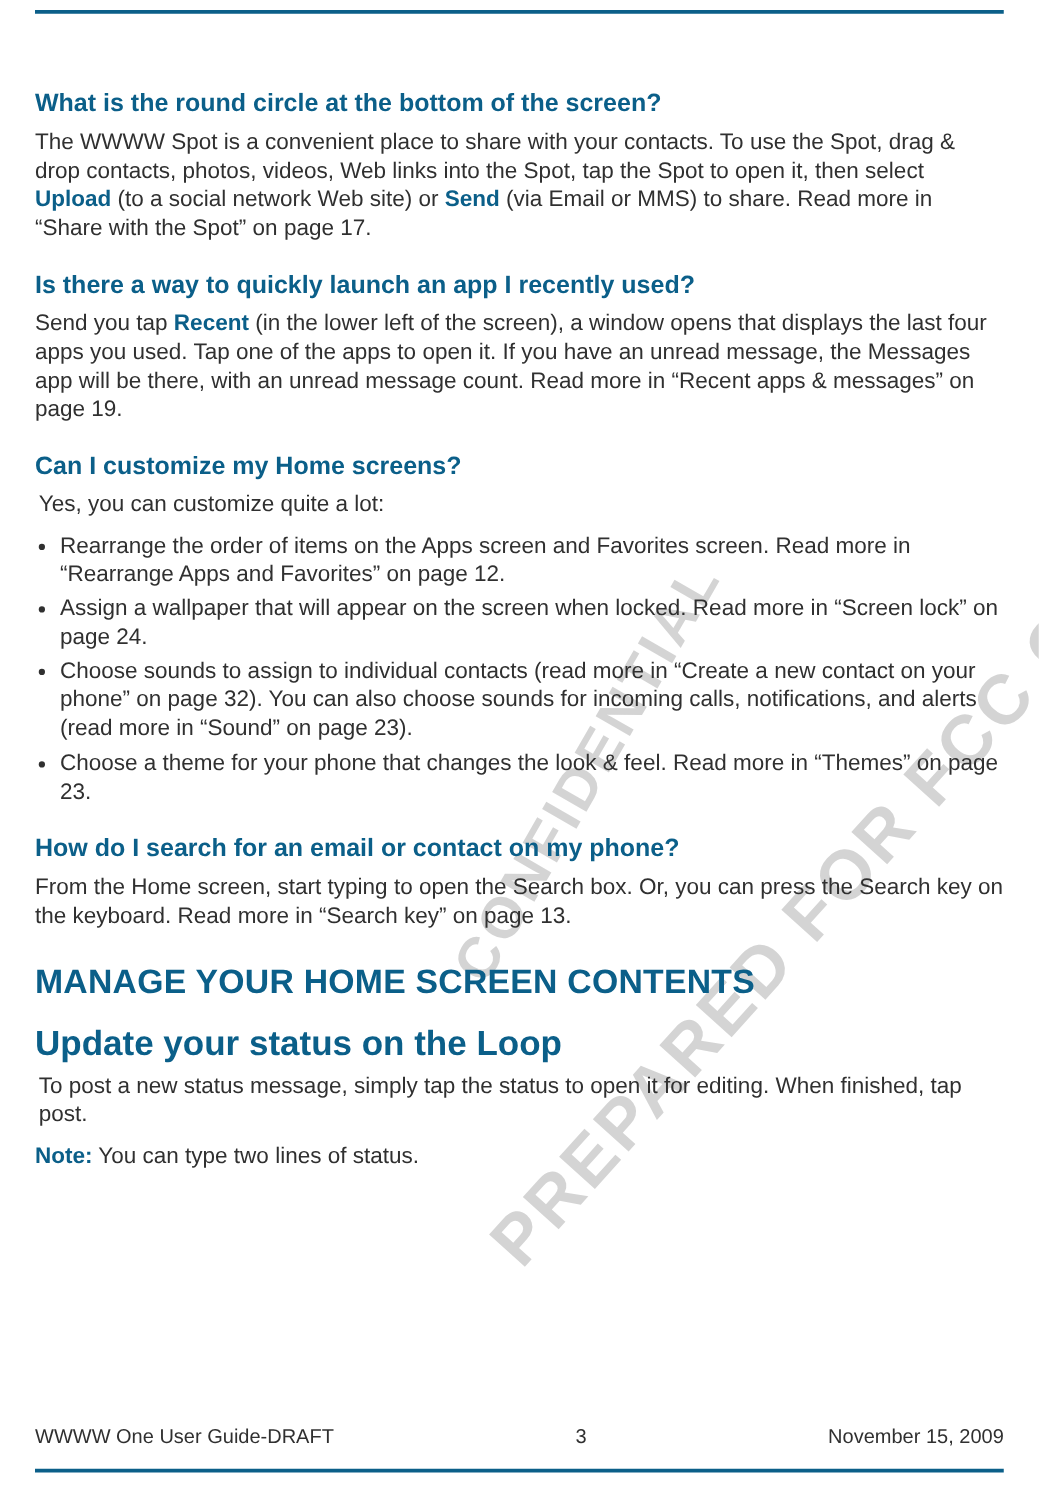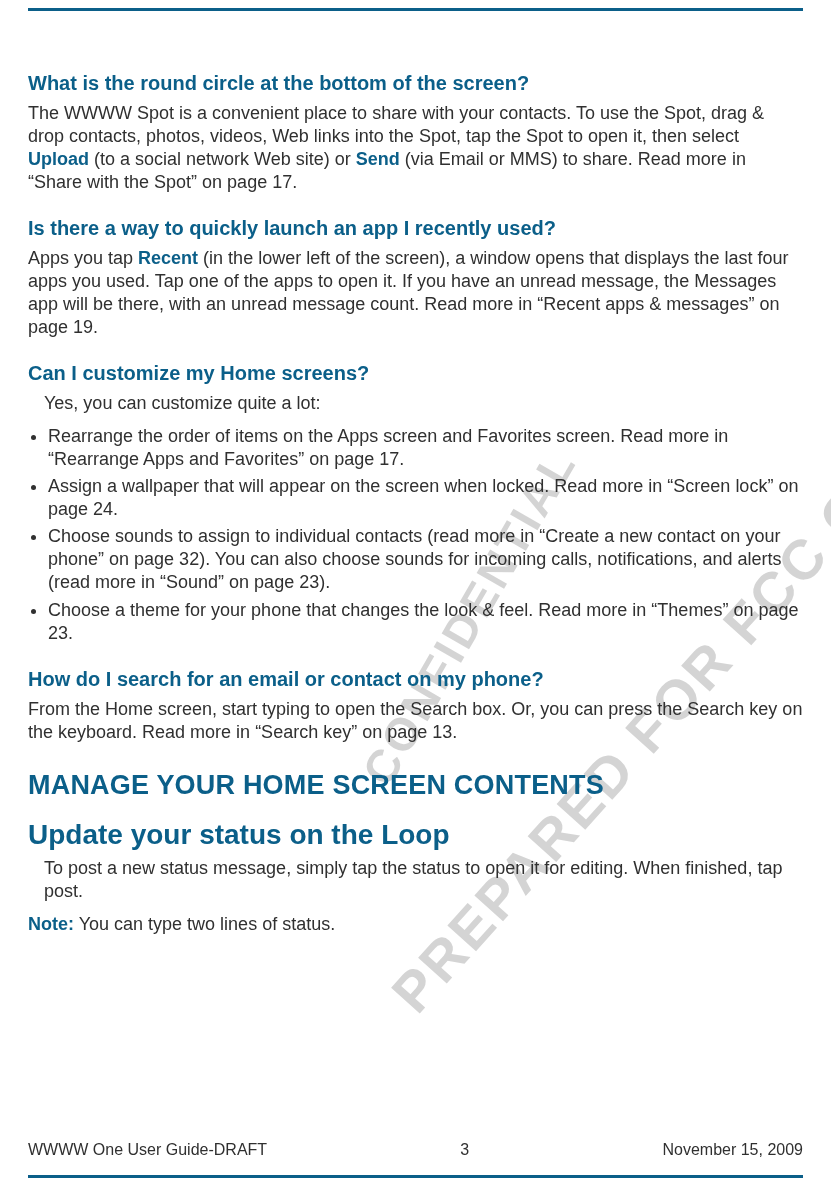--- a/index.html
+++ b/index.html
@@ -35,21 +35,21 @@
   }
   p.body {
     font-size: 18px;
     line-height: 1.28;
     margin: 0 0 22px 0;
     color: #303030;
   }
   p.lead {
     font-size: 18px;
     line-height: 1.28;
-    margin: 0 0 10px 16px;
+    margin: 0 0 10px 3px;
     color: #303030;
   }
   .kw { color: #0b5f89; font-weight: 700; }
   ul.bullets {
     margin: 0 0 22px 0;
     padding-left: 20px;
     font-size: 18px;
     line-height: 1.28;
     color: #303030;
   }
@@ -119,27 +119,27 @@
 
   <div class="content">
 
     <h3 class="question">What is the round circle at the bottom of the screen?</h3>
     <p class="body">
       <span>The WWWW Spot is a convenient place to share with your contacts. To use the Spot, drag &amp; drop contacts, photos, videos, Web links into the Spot, tap the Spot to open it, then select </span><span class="kw">Upload</span><span> (to a social network Web site) or </span><span class="kw">Send</span><span> (via Email or MMS) to share. Read more in “Share with the Spot” on page 17.</span>
     </p>
 
     <h3 class="question">Is there a way to quickly launch an app I recently used?</h3>
     <p class="body">
-      <span>Apps you tap </span><span class="kw">Recent</span><span> (in the lower left of the screen), a window opens that displays the last four apps you used. Tap one of the apps to open it. If you have an unread message, the Messages app will be there, with an unread message count. Read more in “Recent apps &amp; messages” on page 19.</span>
+      <span>Send you tap </span><span class="kw">Recent</span><span> (in the lower left of the screen), a window opens that displays the last four apps you used. Tap one of the apps to open it. If you have an unread message, the Messages app will be there, with an unread message count. Read more in “Recent apps &amp; messages” on page 19.</span>
     </p>
 
     <h3 class="question">Can I customize my Home screens?</h3>
     <p class="lead">Yes, you can customize quite a lot:</p>
     <ul class="bullets">
-      <li>Rearrange the order of items on the Apps screen and Favorites screen. Read more in “Rearrange Apps and Favorites” on page 17.</li>
+      <li>Rearrange the order of items on the Apps screen and Favorites screen. Read more in “Rearrange Apps and Favorites” on page 12.</li>
       <li>Assign a wallpaper that will appear on the screen when locked. Read more in “Screen lock” on page 24.</li>
       <li>Choose sounds to assign to individual contacts (read more in “Create a new contact on your phone” on page 32). You can also choose sounds for incoming calls, notifications, and alerts (read more in “Sound” on page 23).</li>
       <li>Choose a theme for your phone that changes the look &amp; feel. Read more in “Themes” on page 23.</li>
     </ul>
 
     <h3 class="question">How do I search for an email or contact on my phone?</h3>
     <p class="body">From the Home screen, start typing to open the Search box. Or, you can press the Search key on the keyboard. Read more in “Search key” on page 13.</p>
 
     <h2 class="section">MANAGE YOUR HOME SCREEN CONTENTS</h2>
 

